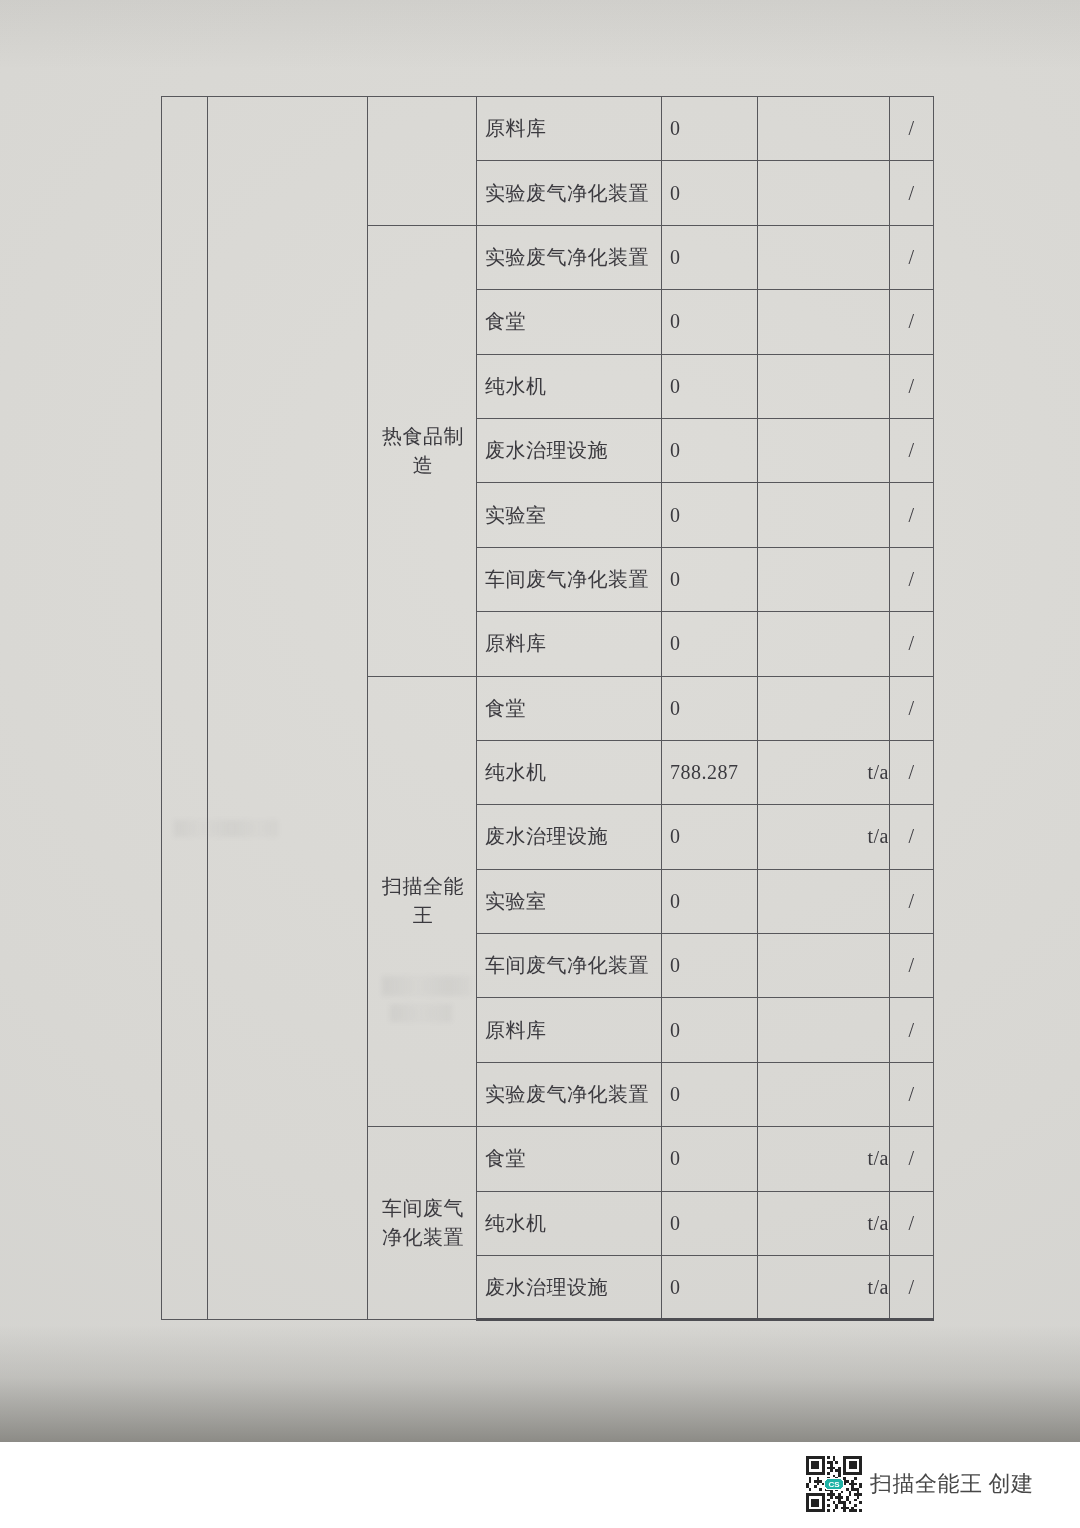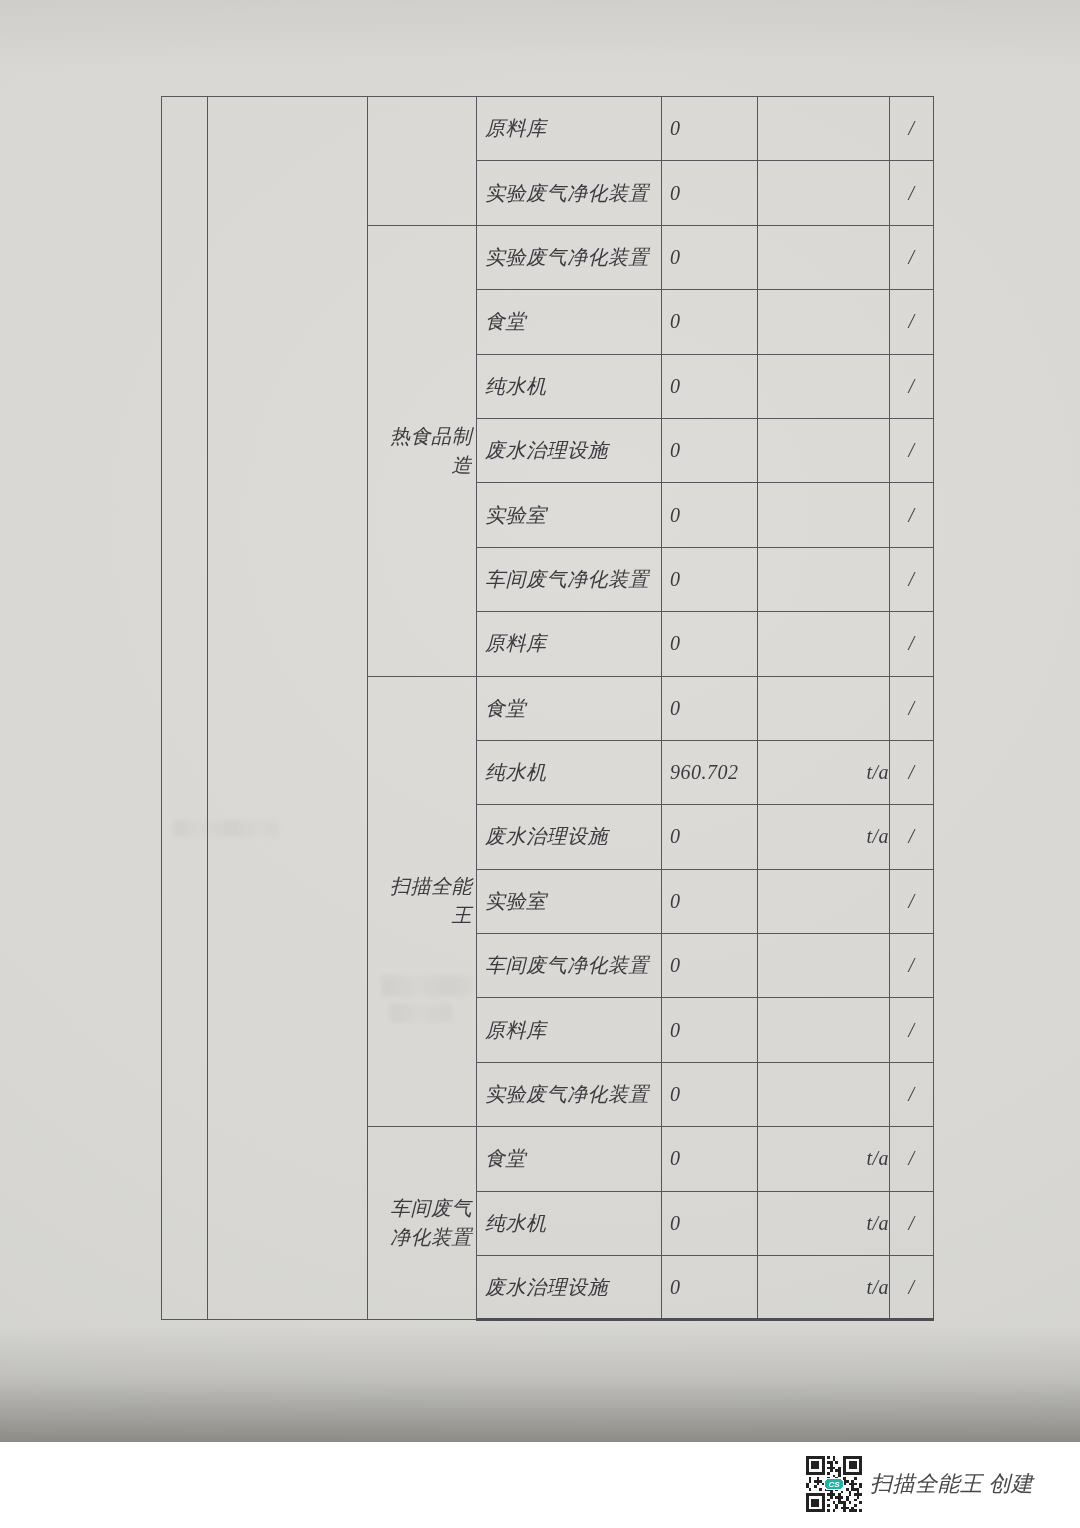--- a/index.html
+++ b/index.html
@@ -1,18 +1,18 @@
 <!DOCTYPE html>
 <html><head>
 <meta charset="utf-8">
 <style>
   * { margin:0; padding:0; box-sizing:border-box; }
   html,body { width:1080px; height:1528px; background:#ffffff; overflow:hidden;
               font-family:"Liberation Serif","DejaVu Serif",serif; }
-  .stage { position:relative; width:1080px; height:1528px; background:#ffffff;font-style:italic; }
+  .stage { position:relative; width:1080px; height:1528px; background:#ffffff; }
 
   
   .photo {
     position:absolute; left:0; top:0; width:1080px; height:1442px;
     background:
       radial-gradient(135% 95% at 55% 36%, #dddcd8 0%, #d8d7d3 52%, #d0d0cd 100%);
   }
   .photo-top-shade {
     position:absolute; left:0; top:0; width:1080px; height:70px;
     background:linear-gradient(to bottom, rgba(60,60,58,0.06), rgba(60,60,58,0));
@@ -44,21 +44,21 @@
   table.doc td {
     border:1.6px solid #57575b;
     vertical-align:middle;
     font-size:20px;
     letter-spacing:0.5px;
     overflow:hidden;
   }
   table.doc tr { height:64.4px; }
   td.col-a, td.col-b { background:transparent; }
   td.group {
-    font-size:19px; text-align:right; padding:2px 4px 2px 6px; line-height:1.45;
+    font-size:19px; text-align:center; padding:2px 4px 2px 6px; line-height:1.45;
     letter-spacing:0.5px;
   }
   td.item  { padding-left:8px;  text-align:left; }
   td.val   { padding-left:8px;  text-align:left; }
   td.unit  { padding-left:7px;  text-align:right; }
   td.slash { text-align:center; padding:0; }
   tr.last td { border-bottom:3.2px solid #4d4d52; }
 
   
   .wm-strip { position:absolute; left:0; top:1442px; width:1080px; height:86px; background:#ffffff; }
@@ -152,21 +152,21 @@
 
         <tr>
           <td class="group" rowspan="7">扫描全能王</td>
           <td class="item">食堂</td>
           <td class="val">0</td>
           <td class="unit"></td>
           <td class="slash">/</td>
         </tr>
         <tr>
           <td class="item">纯水机</td>
-          <td class="val">960.702</td>
+          <td class="val">788.287</td>
           <td class="unit">t/a</td>
           <td class="slash">/</td>
         </tr>
         <tr>
           <td class="item">废水治理设施</td>
           <td class="val">0</td>
           <td class="unit">t/a</td>
           <td class="slash">/</td>
         </tr>
         <tr>

